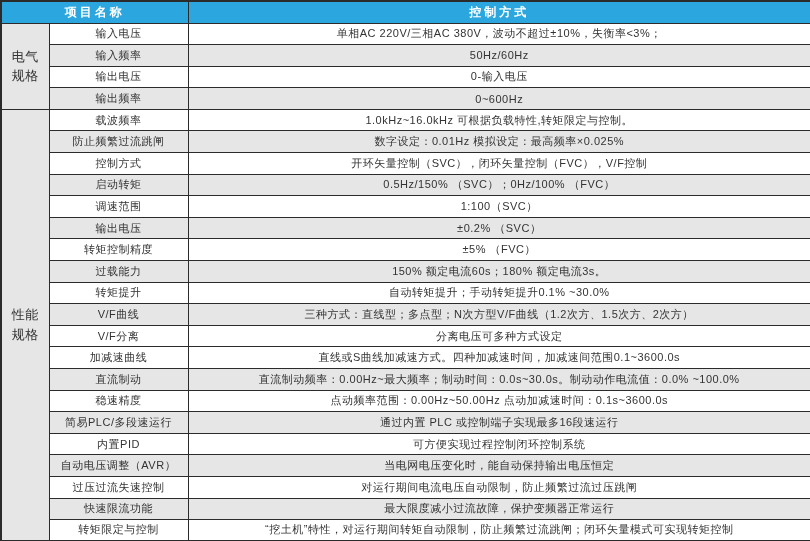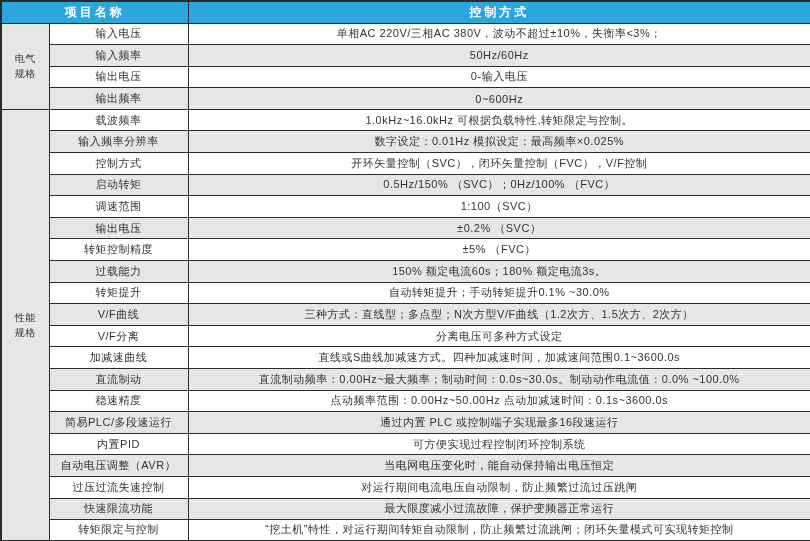--- a/index.html
+++ b/index.html
@@ -38,21 +38,21 @@
     text-align:center;vertical-align:middle;
     background:var(--row-bg);
     padding:1px 1px;
     overflow:hidden;white-space:nowrap;
   }
   tbody tr{height:21.6px;}
   tbody tr.shaded td.item-cell,
   tbody tr.shaded td.value-cell{background:var(--shaded-bg);}
   td.group-cell{
     background:var(--shaded-bg);
-    font-size:10px;
+    font-size:13px;
     line-height:1.5;
     white-space:normal;
   }
   td.item-cell{font-size:11px;}
   td.value-cell{font-size:11px;}
 </style>
 </head>
 <body>
 
 <table class="spec">
@@ -84,21 +84,21 @@
       <tr class="shaded">
         <td class="item-cell">输出频率</td>
         <td class="value-cell">0~600Hz</td>
       </tr>
       <tr>
         <td class="group-cell" rowspan="20">性能<br>规格</td>
         <td class="item-cell">载波频率</td>
         <td class="value-cell">1.0kHz~16.0kHz 可根据负载特性,转矩限定与控制。</td>
       </tr>
       <tr class="shaded">
-        <td class="item-cell">输入频率分辨率</td>
+        <td class="item-cell">防止频繁过流跳闸</td>
         <td class="value-cell">数字设定：0.01Hz 模拟设定：最高频率×0.025%</td>
       </tr>
       <tr>
         <td class="item-cell">控制方式</td>
         <td class="value-cell">开环矢量控制（SVC），闭环矢量控制（FVC），V/F控制</td>
       </tr>
       <tr class="shaded">
         <td class="item-cell">启动转矩</td>
         <td class="value-cell">0.5Hz/150% （SVC）；0Hz/100% （FVC）</td>
       </tr>

